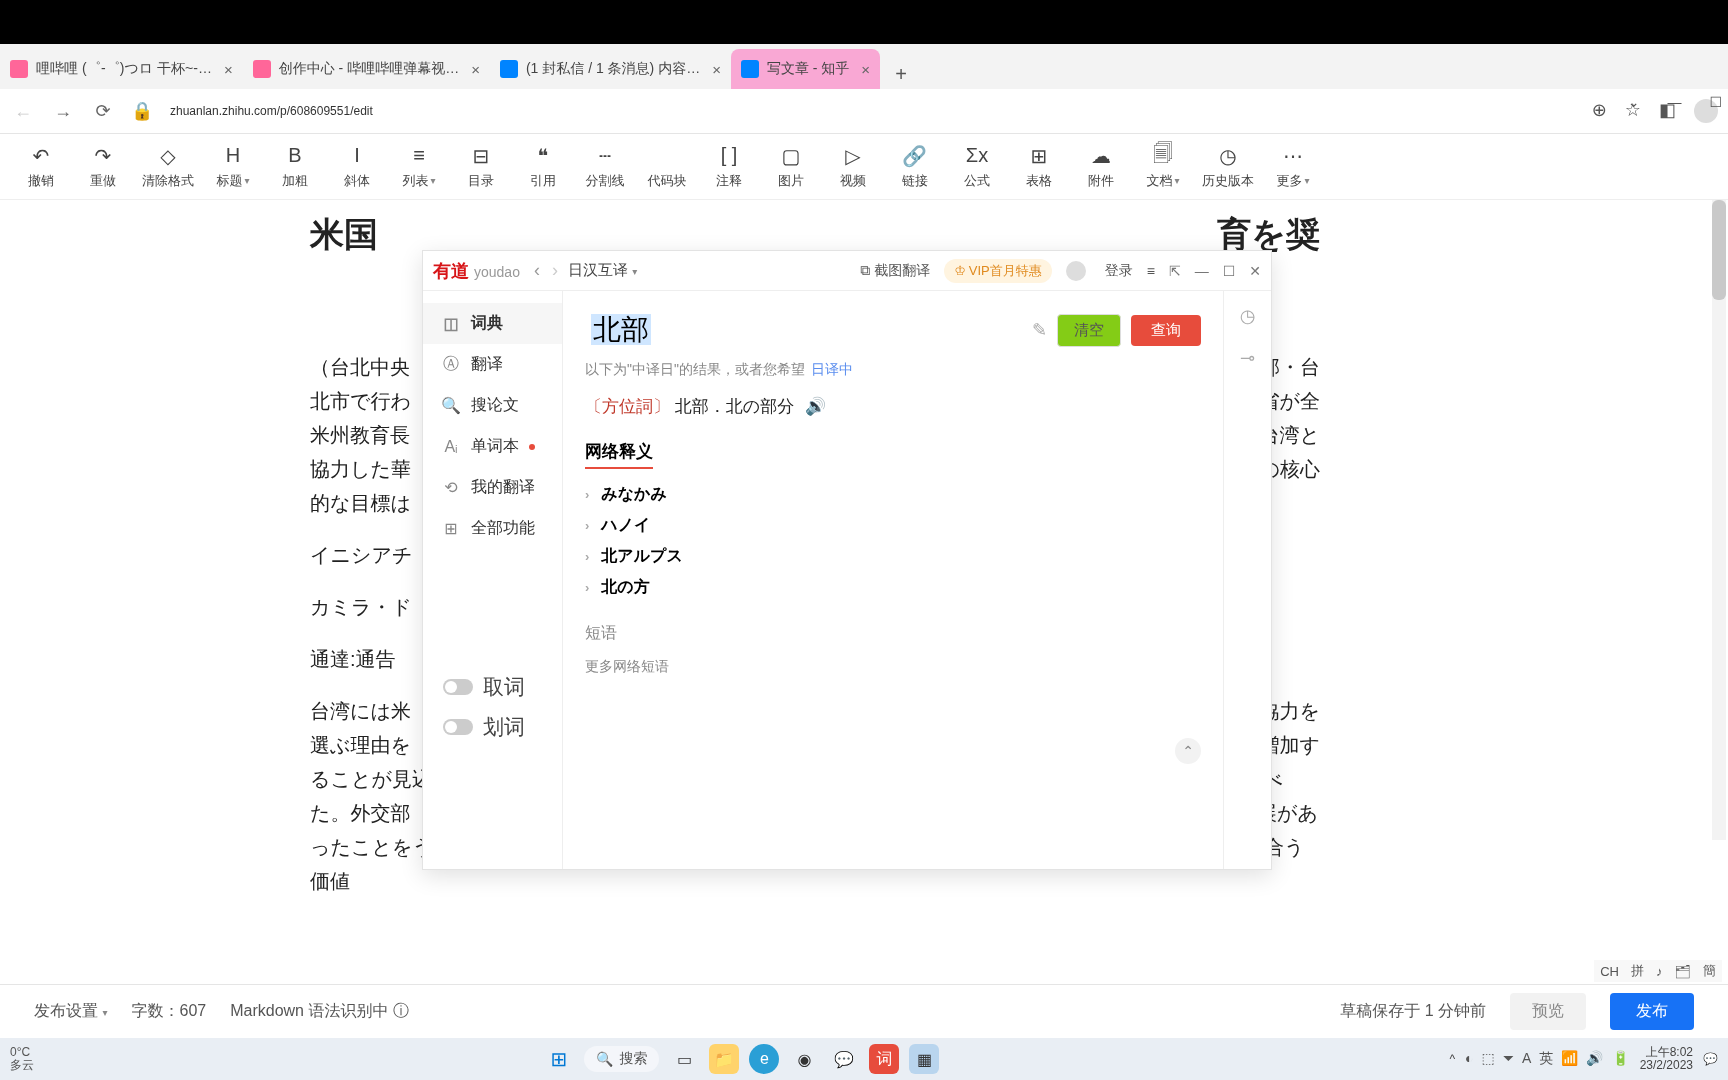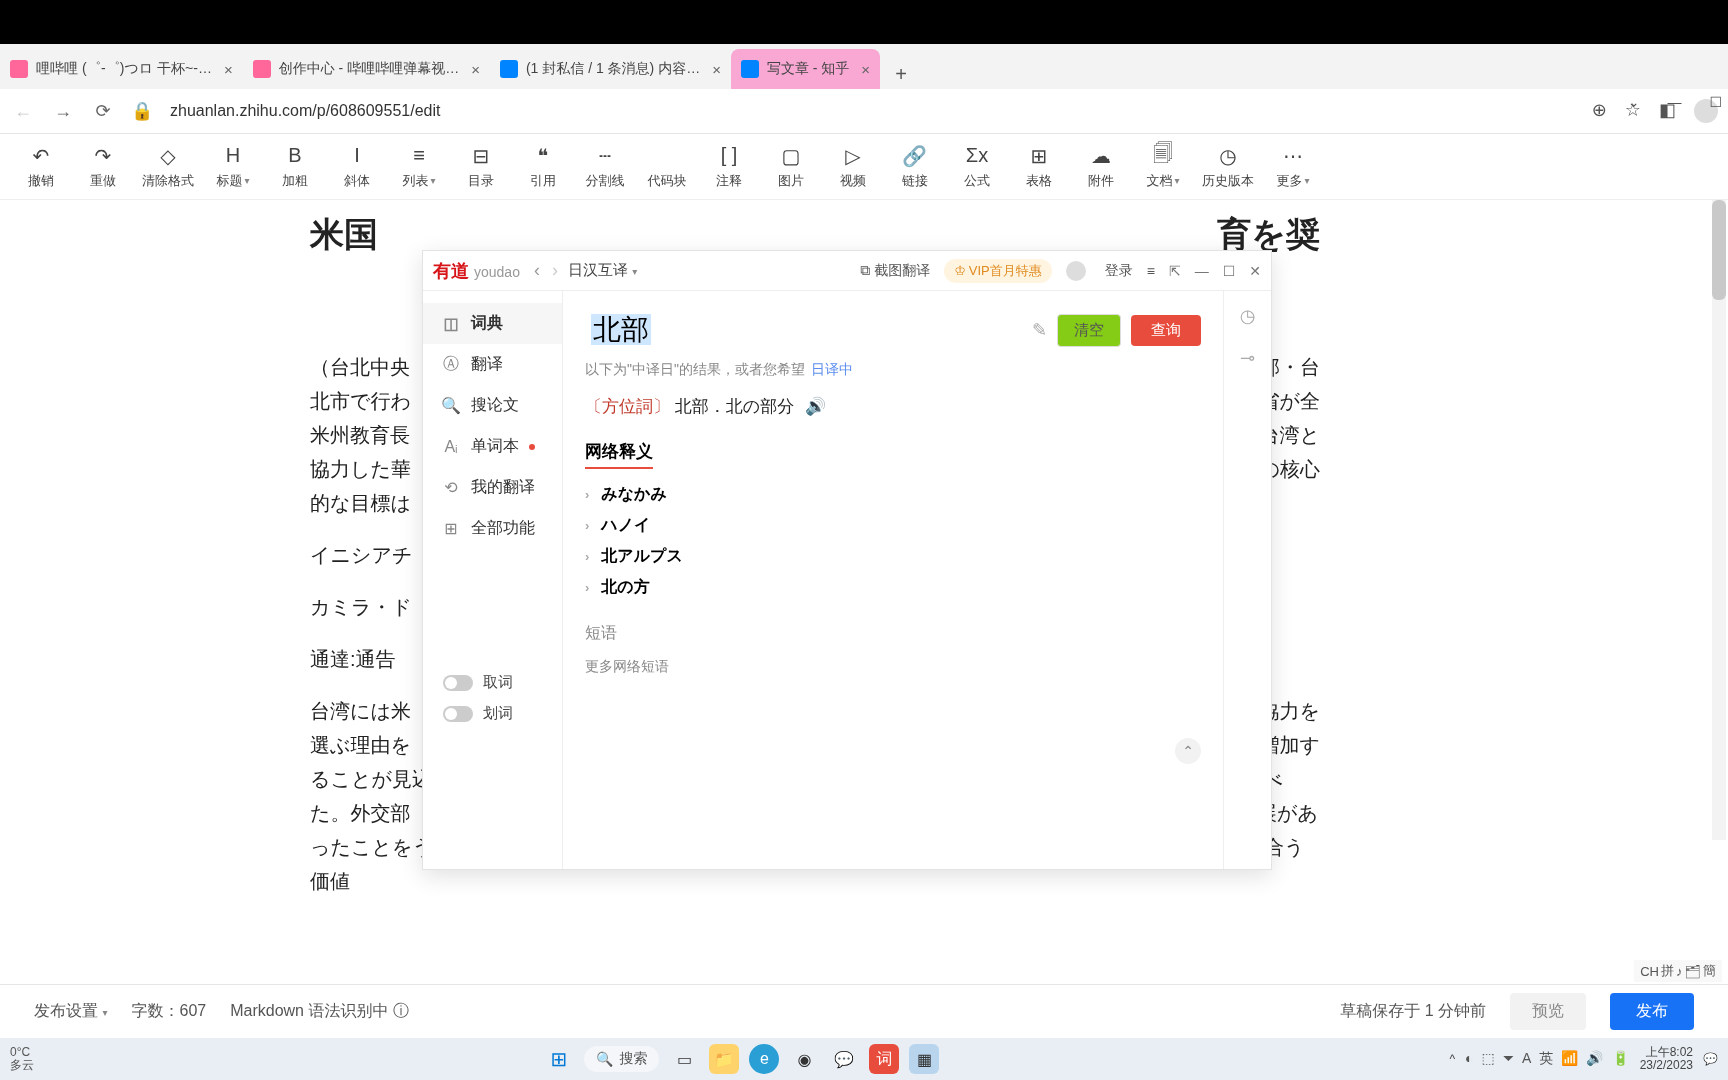--- a/index.html
+++ b/index.html
@@ -13,21 +13,21 @@
 .tab.active { background: #f9a8d4; }
 .tab .favicon { width: 18px; height: 18px; border-radius: 3px; flex-shrink: 0; }
 .fav-pink { background: #ff6699; }
 .fav-blue { background: #0084ff; }
 .tab .closex { color: #666; font-size: 15px; margin-left: 4px; cursor: pointer; }
 .newtab { width: 30px; height: 30px; display: flex; align-items: center; justify-content: center; color: #555; font-size: 20px; margin-left: 6px; }
 .win-controls { position: absolute; right: 6px; top: 50px; display: flex; gap: 28px; color: #555; }
 .win-controls span { font-size: 14px; }
 .addrbar { height: 45px; background: #fff; display: flex; align-items: center; padding: 0 10px; gap: 14px; border-bottom: 1px solid #e5e5e5; }
 .addrbar .navbtn { width: 26px; height: 26px; display: flex; align-items: center; justify-content: center; color: #666; font-size: 18px; }
-.url { flex: 1; font-size: 16px; color: #333; }
+.url { flex: 1; font-size: 12px; color: #333; }
 .addrbar .right-icons { display: flex; gap: 18px; color: #555; font-size: 18px; }
 
 
 .editor-toolbar { height: 66px; background: #fff; display: flex; align-items: center; padding: 0 12px; gap: 4px; border-bottom: 1px solid #eee; }
 .tbtn { display: flex; flex-direction: column; align-items: center; justify-content: center; min-width: 58px; color: #444; font-size: 13px; gap: 4px; padding: 0 6px; }
 .tbtn .ic { font-size: 20px; height: 24px; display: flex; align-items: center; }
 .tbtn .lbl { display: flex; align-items: center; gap: 2px; }
 .caret { font-size: 10px; color: #888; }
 
 
@@ -47,21 +47,21 @@
 .vip-badge { background: #fff4e0; color: #e08a1f; padding: 3px 10px; border-radius: 12px; font-size: 13px; display: flex; align-items: center; gap: 3px; }
 .camera-label { display: flex; align-items: center; gap: 4px; color: #555; }
 .yd-winbtns { display: flex; gap: 14px; color: #777; font-size: 14px; }
 
 .yd-body { flex: 1; display: flex; }
 .yd-sidebar { width: 140px; border-right: 1px solid #eee; padding-top: 12px; }
 .yd-side-item { display: flex; align-items: center; gap: 10px; padding: 10px 18px; font-size: 16px; color: #333; }
 .yd-side-item.active { background: #f6f6f6; font-weight: 600; }
 .yd-side-item .si-ic { width: 20px; text-align: center; color: #888; font-size: 16px; }
 .yd-side-item .dot { width: 6px; height: 6px; background: #e74c3c; border-radius: 50%; }
-.yd-toggles { padding: 14px 20px; font-size: 15px; color: #444; }
+.yd-toggles { padding: 14px 20px; font-size: 21px; color: #444; }
 .tg { display: flex; align-items: center; gap: 10px; margin-bottom: 12px; }
 .tg-switch { width: 30px; height: 16px; background: #ccc; border-radius: 8px; position: relative; }
 .tg-switch::after { content: ''; position: absolute; left: 2px; top: 2px; width: 12px; height: 12px; background: #fff; border-radius: 50%; }
 
 .yd-main { flex: 1; padding: 16px 22px; position: relative; overflow: hidden; }
 .search-row { display: flex; align-items: center; gap: 10px; }
 .search-input { flex: 1; font-size: 28px; padding: 4px 6px; border: none; outline: none; }
 .search-input .sel { background: #cfe6ff; padding: 0 2px; }
 .btn-clear { padding: 6px 16px; background: #84cc16; border: 1px solid #ddd; border-radius: 4px; color: #555; font-size: 15px; }
 .btn-search { padding: 6px 20px; background: #e74c3c; color: #fff; border: none; border-radius: 4px; font-size: 15px; }
@@ -91,21 +91,21 @@
 .footer { position: absolute; bottom: 0; left: 0; right: 0; height: 54px; border-top: 1px solid #e5e5e5; background: #fff; display: flex; align-items: center; padding: 0 34px; font-size: 16px; color: #555; gap: 24px; }
 .footer .spacer { flex: 1; }
 .btn-preview { padding: 8px 22px; background: #f2f2f2; border-radius: 4px; color: #888; }
 .btn-publish { padding: 8px 26px; background: #1772f6; color: #fff; border-radius: 4px; }
 
 
 .editor-scroll { position: absolute; right: 2px; top: 156px; width: 14px; height: 640px; background: #f3f3f3; }
 .editor-thumb { position: absolute; top: 0; width: 14px; height: 100px; background: #c9c9c9; border-radius: 6px; }
 
 
-.lang-strip { position: absolute; right: 6px; bottom: 56px; font-size: 13px; color: #555; display: flex; gap: 2px; align-items: center; background: #f8f8f8; padding: 2px 6px; }
+.lang-strip { position: absolute; right: 6px; bottom: 56px; font-size: 13px; color: #555; display: flex; gap: 12px; align-items: center; background: #f8f8f8; padding: 2px 6px; }
 
 
 .taskbar { position: absolute; bottom: 0; left: 0; width: 1728px; height: 42px; background: #e9eef4; display: flex; align-items: center; padding: 0 10px; font-size: 13px; color: #333; }
 .weather { display: flex; flex-direction: column; font-size: 12px; line-height: 1.1; color: #555; }
 .tb-center { margin-left: auto; margin-right: auto; display: flex; align-items: center; gap: 10px; }
 .tb-center .tb-ic { width: 30px; height: 30px; border-radius: 6px; display: flex; align-items: center; justify-content: center; font-size: 16px; }
 .search-pill { display: flex; align-items: center; gap: 6px; padding: 4px 12px; background: #f4f6fa; border-radius: 16px; font-size: 14px; color: #555; }
 .tb-right { display: flex; align-items: center; gap: 10px; font-size: 12px; color: #444; }
 .clock { text-align: right; line-height: 1.1; }
 .tray-icons { display: flex; gap: 8px; color: #555; font-size: 14px; }

